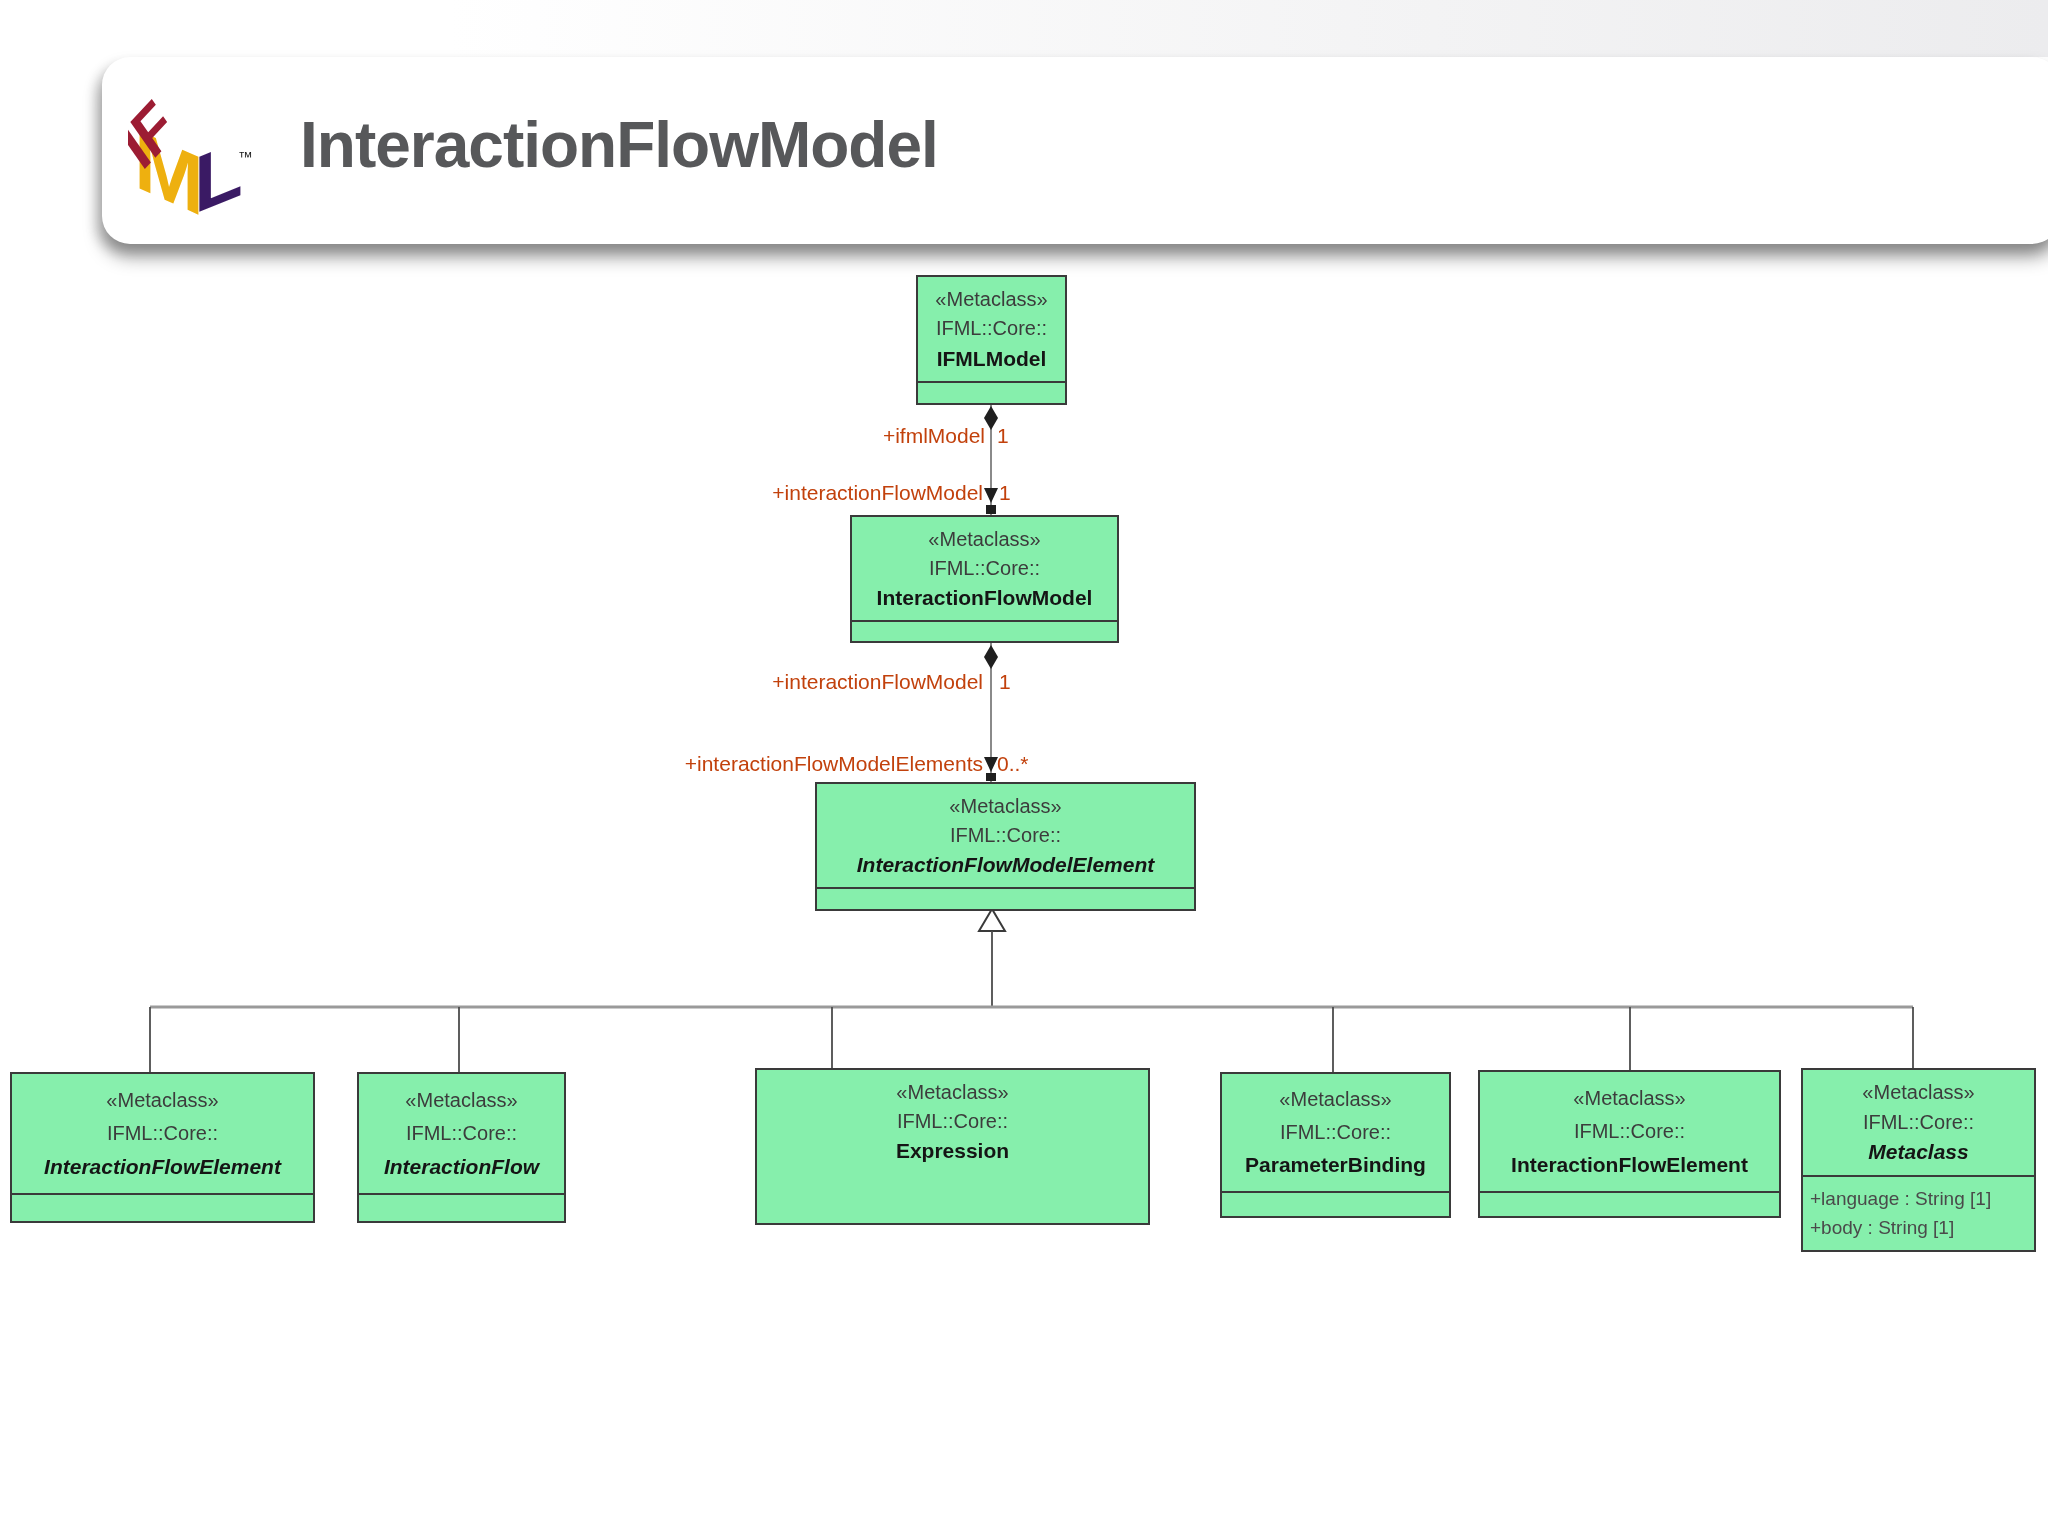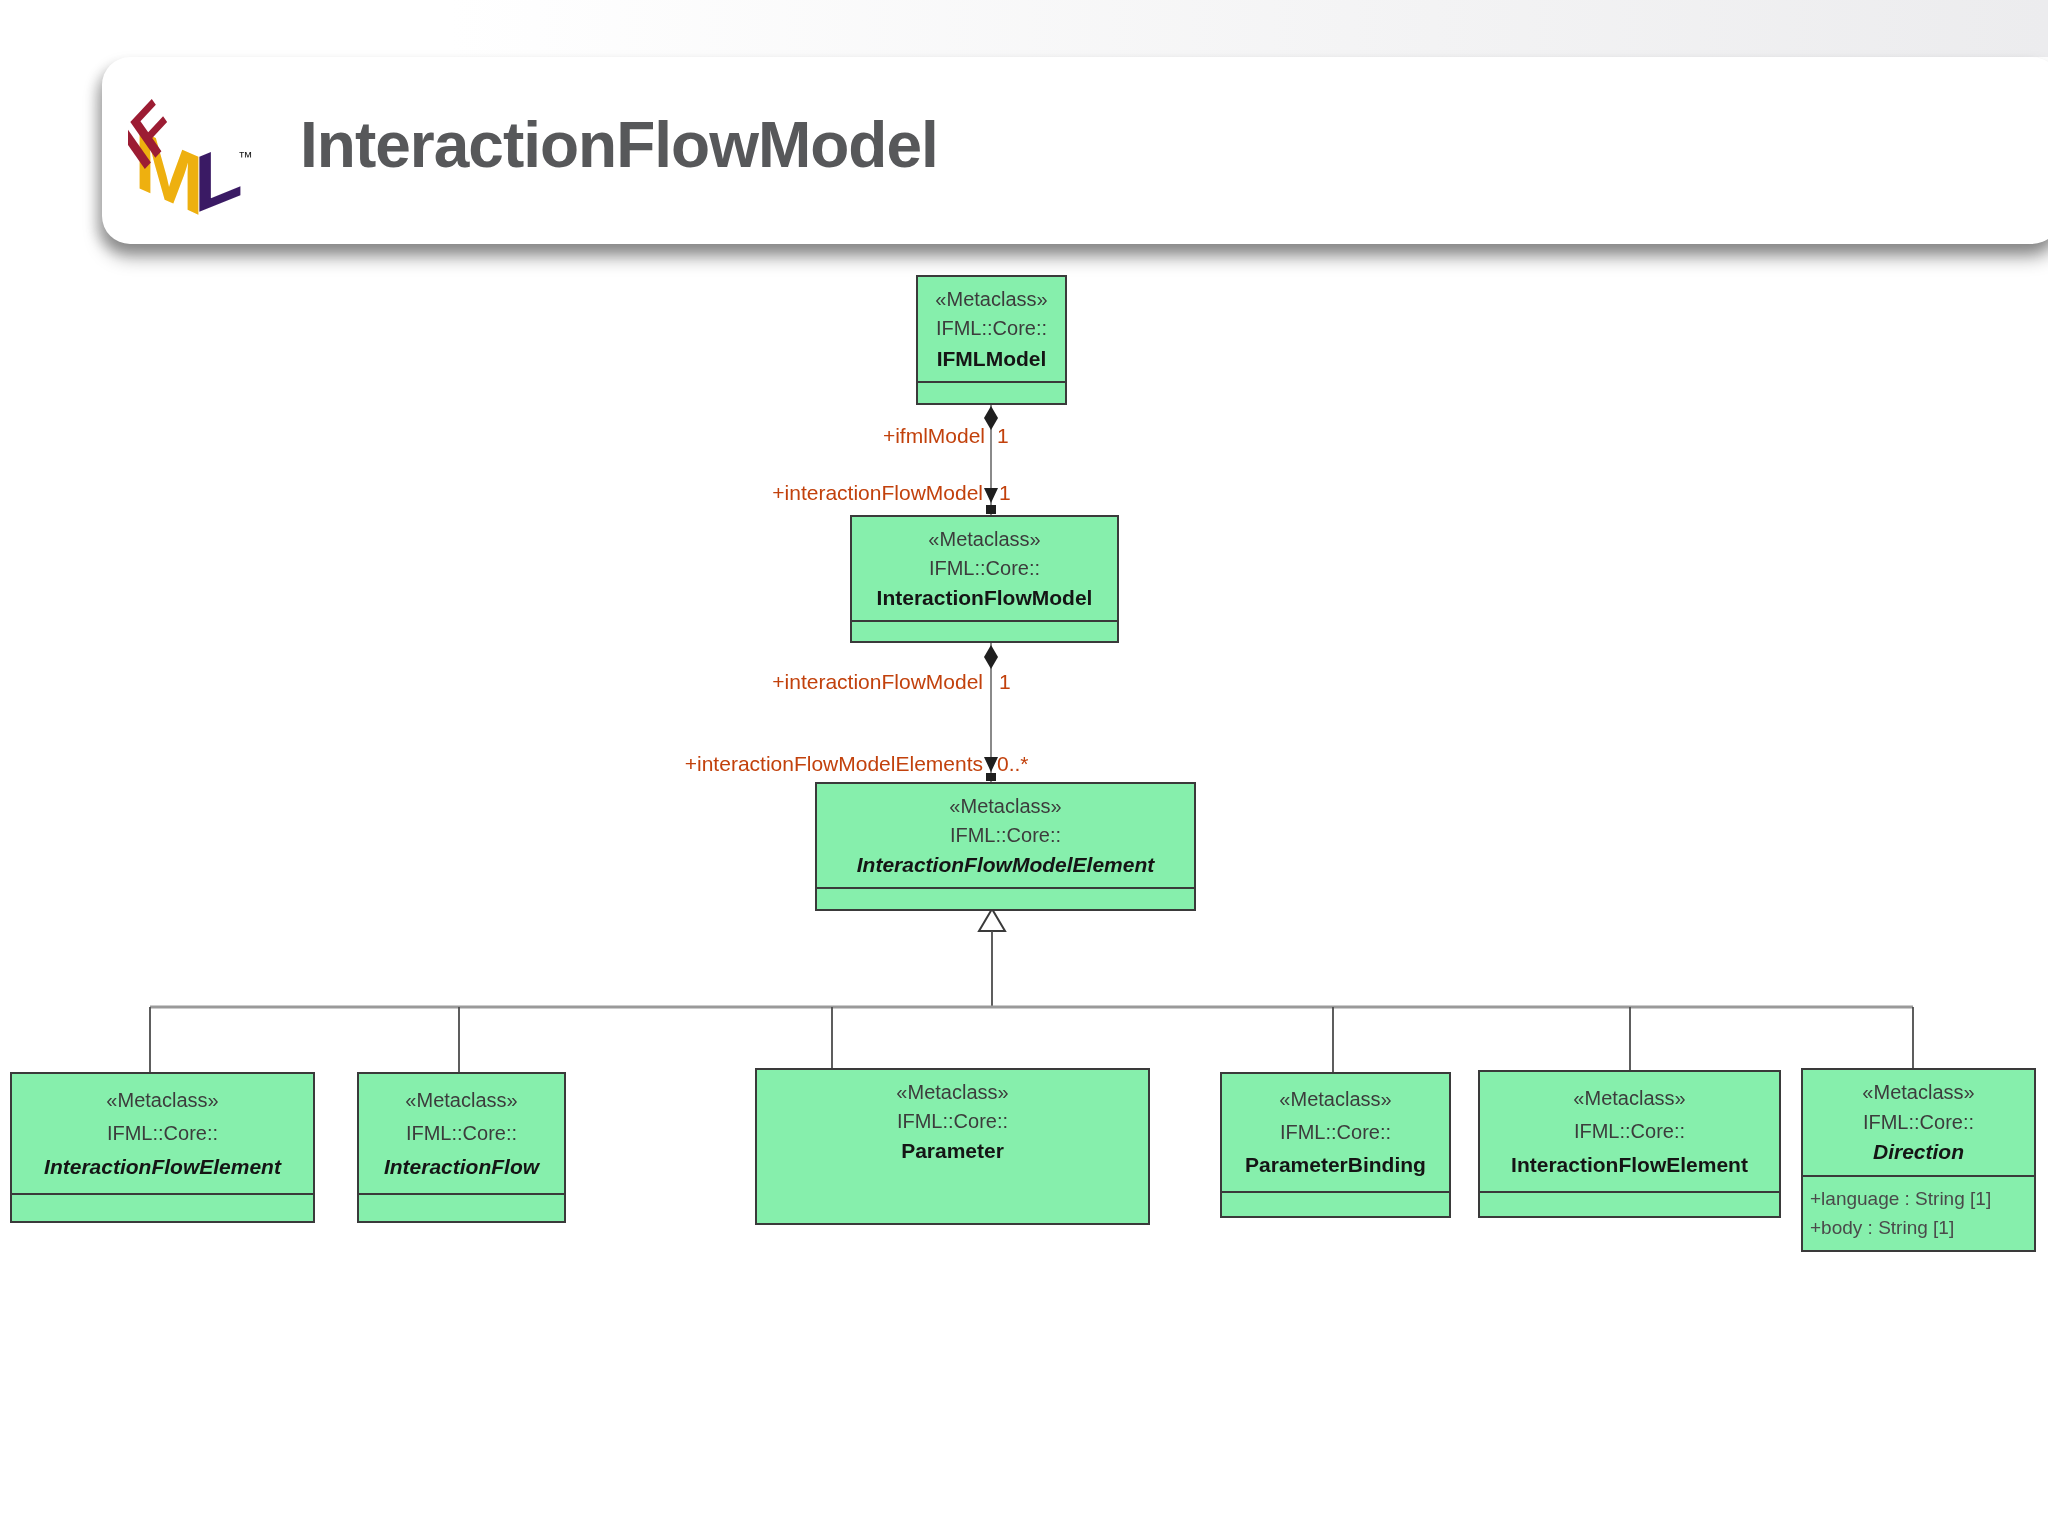--- a/index.html
+++ b/index.html
@@ -137,21 +137,21 @@
       <div class="pkg">IFML::Core::</div>
       <div class="cname">InteractionFlow</div>
     </div>
     <div class="ac"></div>
   </div>
 
   <div class="uml-class" style="left:755px;top:1068px;width:395px;height:157px;">
     <div class="nc" style="height:103px;">
       <div class="stereo">«Metaclass»</div>
       <div class="pkg">IFML::Core::</div>
-      <div class="cname">Parameter</div>
+      <div class="cname">Expression</div>
     </div>
   </div>
 
   <div class="uml-class" style="left:1220px;top:1072px;width:231px;height:146px;">
     <div class="nc" style="height:117px;">
       <div class="stereo">«Metaclass»</div>
       <div class="pkg">IFML::Core::</div>
       <div class="cname">ParameterBinding</div>
     </div>
     <div class="ac"></div>
@@ -163,21 +163,21 @@
       <div class="pkg">IFML::Core::</div>
       <div class="cname">InteractionFlowElement</div>
     </div>
     <div class="ac"></div>
   </div>
 
   <div class="uml-class abstract" style="left:1801px;top:1068px;width:235px;height:184px;">
     <div class="nc" style="height:105px;">
       <div class="stereo">«Metaclass»</div>
       <div class="pkg">IFML::Core::</div>
-      <div class="cname">Direction</div>
+      <div class="cname">Metaclass</div>
     </div>
     <div class="ac">
       <div class="attr">+language : String [1]</div>
       <div class="attr">+body : String [1]</div>
     </div>
   </div>
 
 </div>
 
 </body></html>

